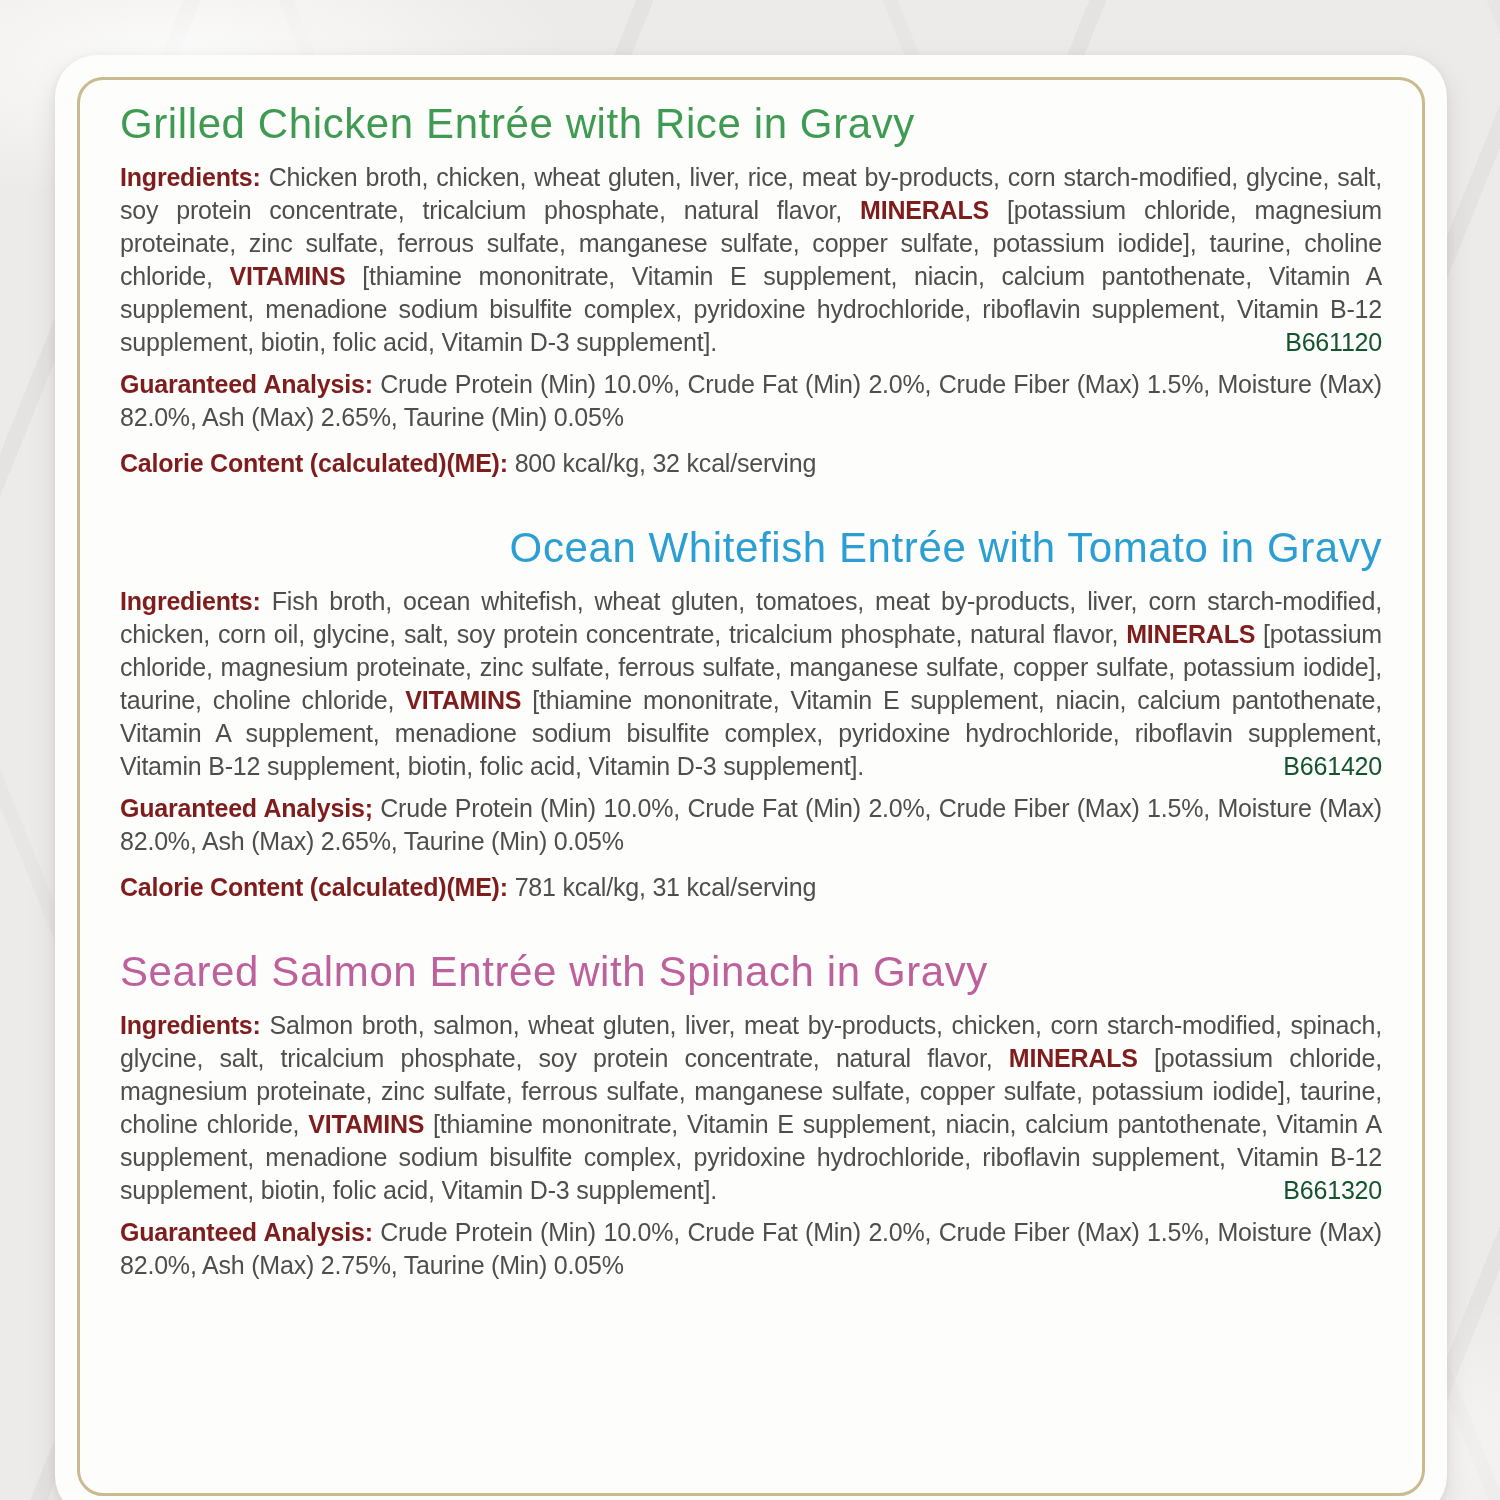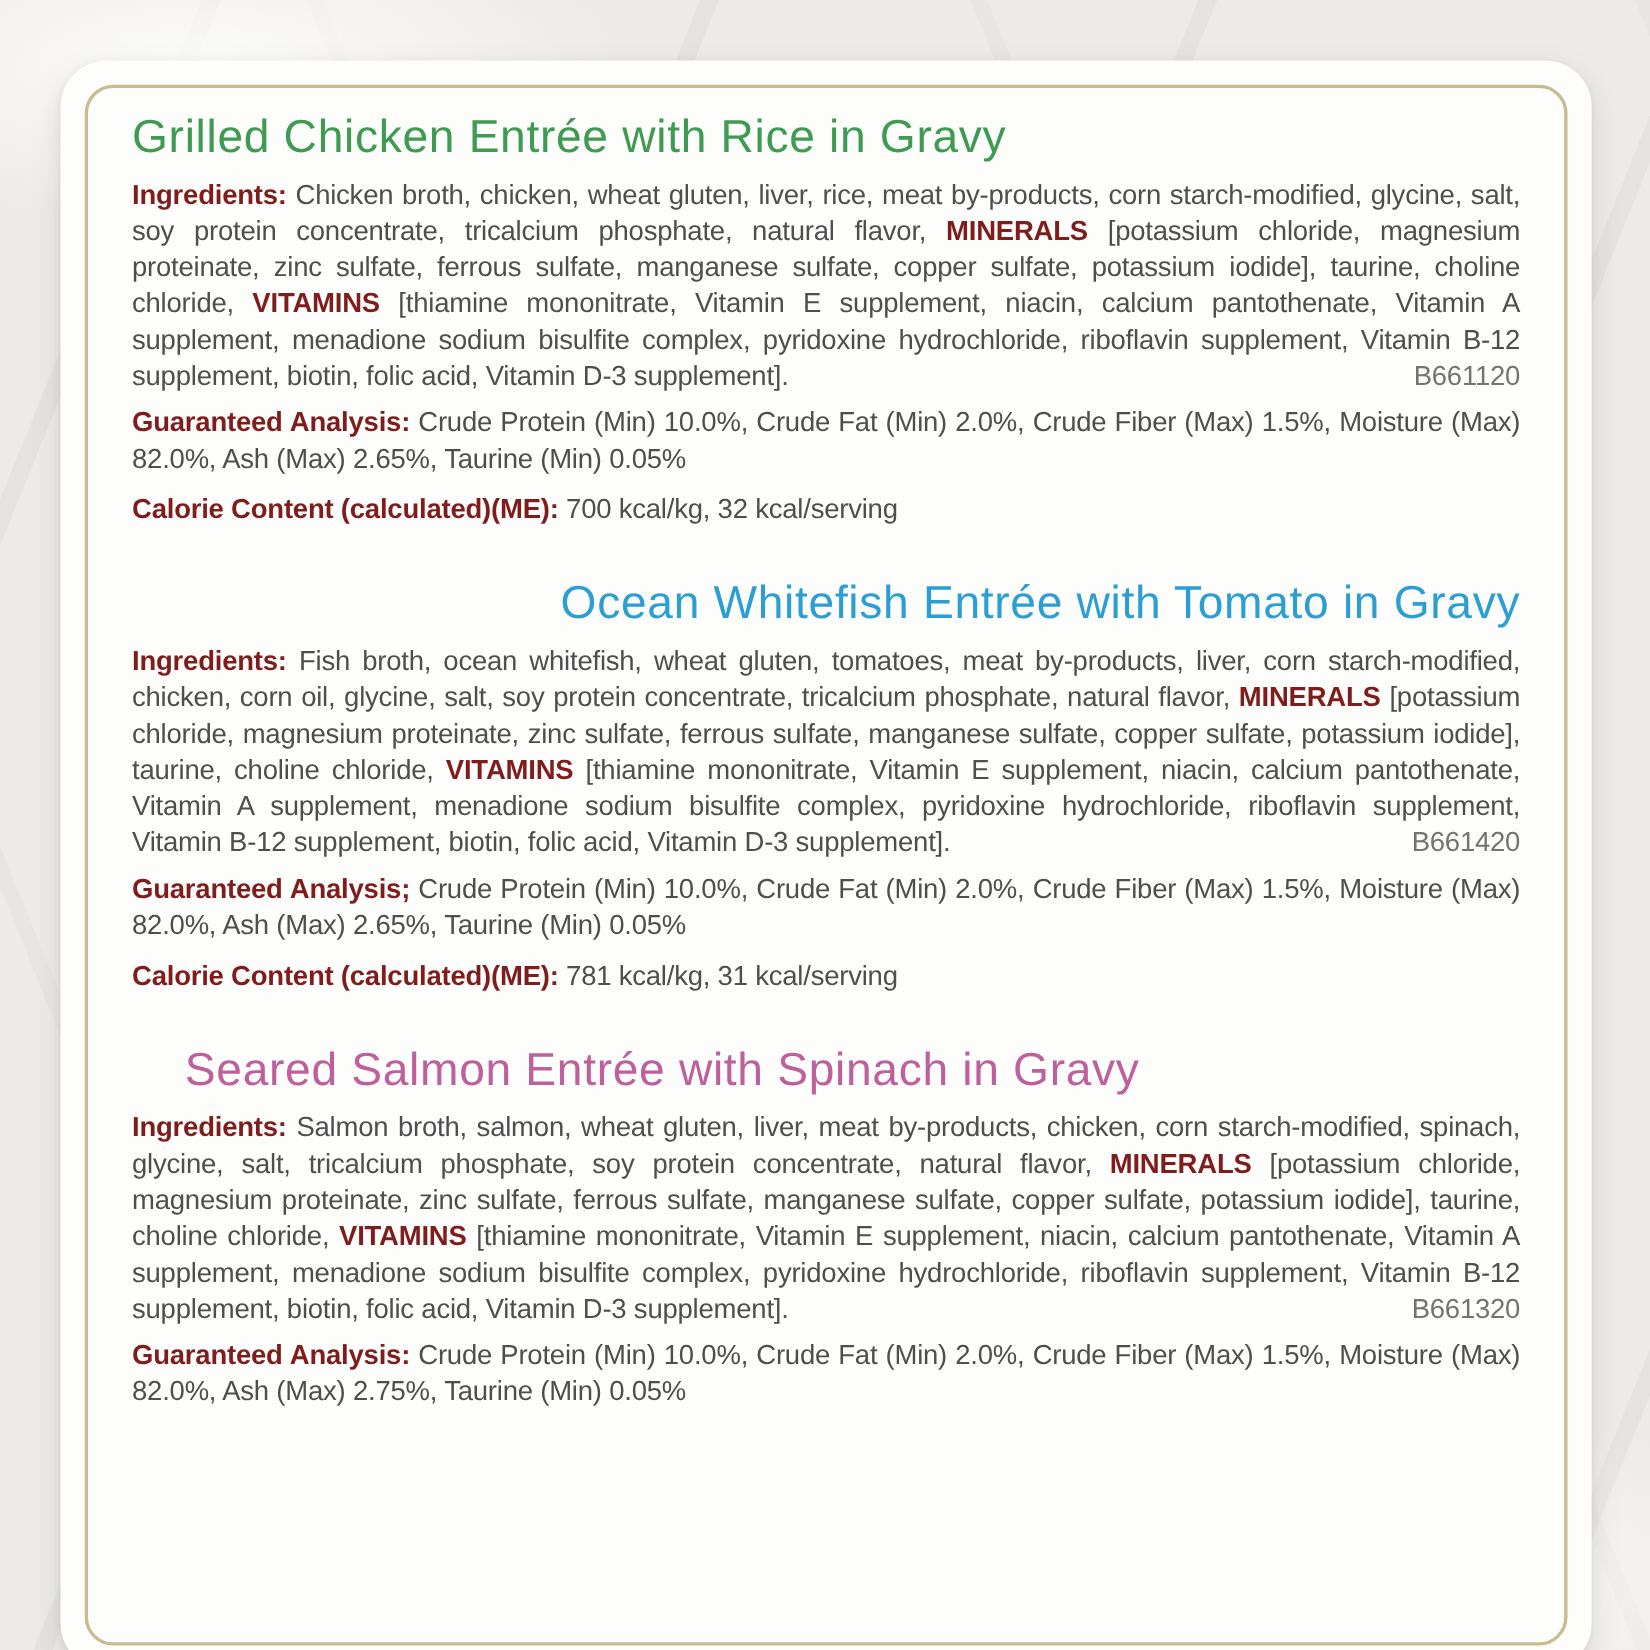--- a/index.html
+++ b/index.html
@@ -27,52 +27,52 @@
     margin:0 0 14px 0;font-weight:400;font-size:42px;line-height:1.12;
     letter-spacing:.6px;
   }
   .product + .product{margin-top:44px;}
   .para{
     margin:0;color:#4e4e4e;font-size:25px;line-height:33px;
     letter-spacing:-.2px;text-align:justify;
   }
   .para .b{font-weight:700;color:#7f1d1d;}
   .ingredients{position:relative;}
-  .code{position:absolute;right:0;bottom:0;color:#737373;}
+  .code{position:absolute;right:0;bottom:0;color:#14532d;}
   .ga{margin-top:9px;}
   .cal{margin-top:13px;}
 </style>
 </head>
 <body>
 
 <div class="card">
   <div class="frame">
 
     <section class="product">
       <h2 class="title" style="color: rgb(63, 155, 81);">Grilled Chicken Entrée with Rice in Gravy</h2>
       <p class="para ingredients">
         <span><span class="b">Ingredients: </span><span>Chicken broth, chicken, wheat gluten, liver, rice, meat by-products, corn starch-modified, glycine, salt, soy protein concentrate, tricalcium phosphate, natural flavor, </span><span class="b">MINERALS</span><span> [potassium chloride, magnesium proteinate, zinc sulfate, ferrous sulfate, manganese sulfate, copper sulfate, potassium iodide], taurine, choline chloride, </span><span class="b">VITAMINS</span><span> [thiamine mononitrate, Vitamin E supplement, niacin, calcium pantothenate, Vitamin A supplement, menadione sodium bisulfite complex, pyridoxine hydrochloride, riboflavin supplement, Vitamin B-12 supplement, biotin, folic acid, Vitamin D-3 supplement].</span></span>
         <span class="code">B661120</span>
       </p>
       <p class="para ga"><span class="b">Guaranteed Analysis: </span><span>Crude Protein (Min) 10.0%, Crude Fat (Min) 2.0%, Crude Fiber (Max) 1.5%, Moisture (Max) 82.0%, Ash (Max) 2.65%, Taurine (Min) 0.05%</span></p>
-      <p class="para cal"><span class="b">Calorie Content (calculated)(ME): </span><span>700 kcal/kg, 32 kcal/serving</span></p>
+      <p class="para cal"><span class="b">Calorie Content (calculated)(ME): </span><span>800 kcal/kg, 32 kcal/serving</span></p>
     </section>
 
     <section class="product">
       <h2 class="title" style="color: rgb(43, 159, 211); text-align: right;">Ocean Whitefish Entrée with Tomato in Gravy</h2>
       <p class="para ingredients">
         <span><span class="b">Ingredients: </span><span>Fish broth, ocean whitefish, wheat gluten, tomatoes, meat by-products, liver, corn starch-modified, chicken, corn oil, glycine, salt, soy protein concentrate, tricalcium phosphate, natural flavor, </span><span class="b">MINERALS</span><span> [potassium chloride, magnesium proteinate, zinc sulfate, ferrous sulfate, manganese sulfate, copper sulfate, potassium iodide], taurine, choline chloride, </span><span class="b">VITAMINS</span><span> [thiamine mononitrate, Vitamin E supplement, niacin, calcium pantothenate, Vitamin A supplement, menadione sodium bisulfite complex, pyridoxine hydrochloride, riboflavin supplement, Vitamin B-12 supplement, biotin, folic acid, Vitamin D-3 supplement].</span></span>
         <span class="code">B661420</span>
       </p>
       <p class="para ga"><span class="b">Guaranteed Analysis; </span><span>Crude Protein (Min) 10.0%, Crude Fat (Min) 2.0%, Crude Fiber (Max) 1.5%, Moisture (Max) 82.0%, Ash (Max) 2.65%, Taurine (Min) 0.05%</span></p>
       <p class="para cal"><span class="b">Calorie Content (calculated)(ME): </span><span>781 kcal/kg, 31 kcal/serving</span></p>
     </section>
 
     <section class="product">
-      <h2 class="title" style="color: rgb(189, 96, 156); margin-left: 48px;">Seared Salmon Entrée with Spinach in Gravy</h2>
+      <h2 class="title" style="color: rgb(189, 96, 156);">Seared Salmon Entrée with Spinach in Gravy</h2>
       <p class="para ingredients">
         <span><span class="b">Ingredients: </span><span>Salmon broth, salmon, wheat gluten, liver, meat by-products, chicken, corn starch-modified, spinach, glycine, salt, tricalcium phosphate, soy protein concentrate, natural flavor, </span><span class="b">MINERALS</span><span> [potassium chloride, magnesium proteinate, zinc sulfate, ferrous sulfate, manganese sulfate, copper sulfate, potassium iodide], taurine, choline chloride, </span><span class="b">VITAMINS</span><span> [thiamine mononitrate, Vitamin E supplement, niacin, calcium pantothenate, Vitamin A supplement, menadione sodium bisulfite complex, pyridoxine hydrochloride, riboflavin supplement, Vitamin B-12 supplement, biotin, folic acid, Vitamin D-3 supplement].</span></span>
         <span class="code">B661320</span>
       </p>
       <p class="para ga"><span class="b">Guaranteed Analysis: </span><span>Crude Protein (Min) 10.0%, Crude Fat (Min) 2.0%, Crude Fiber (Max) 1.5%, Moisture (Max) 82.0%, Ash (Max) 2.75%, Taurine (Min) 0.05%</span></p>
     </section>
 
   </div>
 </div>
 

